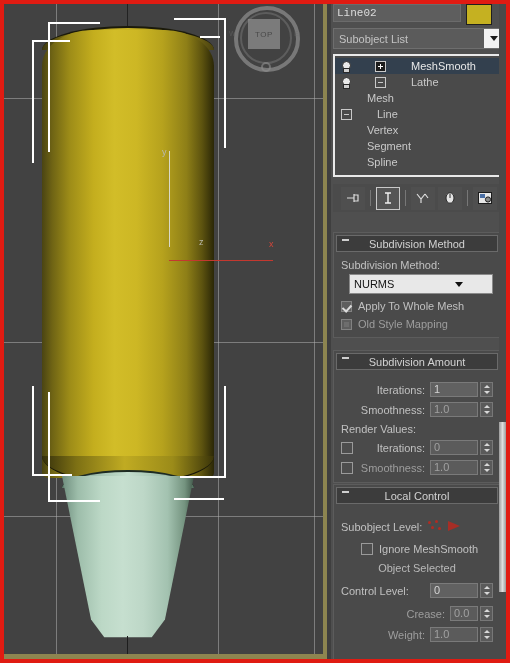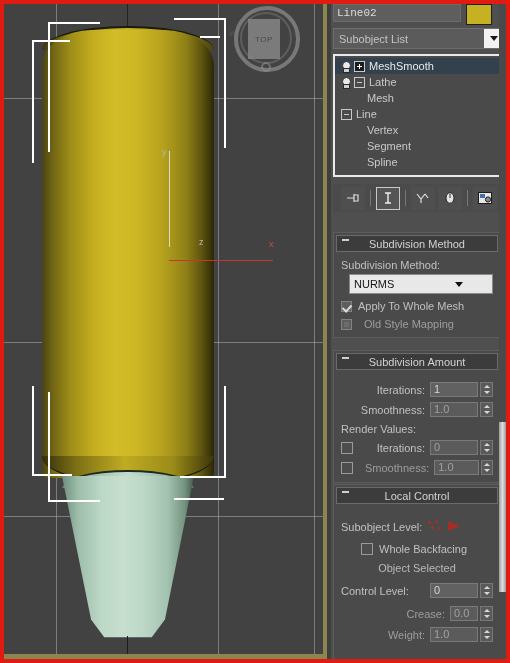--- a/index.html
+++ b/index.html
@@ -75,21 +75,21 @@
   .gz-x{position:absolute;left:0;bottom:0;width:104px;height:1px;background:#c4382f;}
   .gz-lbl{position:absolute;font-size:9px;color:#b9b9ae;}
   .gz-lbl.x{color:#d2463a;}
 
   
   .viewcube{position:absolute;right:30px;top:2px;width:66px;height:62px;}
   .vc-ring{position:absolute;left:3px;top:0;width:58px;height:58px;border-radius:50%;
     border:4px solid #8d8d8d;opacity:.72;}
   .vc-ring2{position:absolute;left:9px;top:6px;width:48px;height:48px;border-radius:50%;
     border:2px solid #6f6f6f;opacity:.6;}
-  .vc-face{position:absolute;left:17px;top:13px;width:32px;height:40px;
+  .vc-face{position:absolute;left:17px;top:13px;width:32px;height:30px;
     background:#8c8c8c;opacity:.78;display:flex;align-items:center;justify-content:center;
     font-size:8px;color:#4b4b4b;letter-spacing:.5px;}
   .vc-tick{position:absolute;left:30px;top:56px;width:6px;height:6px;border-radius:50%;
     border:2px solid #8d8d8d;opacity:.6;}
   .vc-card{position:absolute;font-size:7px;color:#6a6a6a;opacity:.55;}
 
   
   .cmd{position:absolute;left:331px;top:4px;width:175px;height:655px;
     background:#4f4f4f;overflow:hidden;}
 
@@ -106,21 +106,21 @@
   .modlist span{flex:1;padding-left:5px;color:#c3c3c3;font-size:11px;}
   .modlist .arrow{width:19px;height:19px;background:#f2f2f2;
     display:flex;align-items:center;justify-content:center;}
   .modlist .arrow b{width:0;height:0;border-left:4px solid transparent;
     border-right:4px solid transparent;border-top:5px solid #1a1a1a;}
 
   .stack{position:absolute;left:2px;top:50px;width:171px;height:123px;
     background:#4a4a4a;border:2px solid #e9e9e9;box-sizing:border-box;
     padding:2px 0;overflow:hidden;}
   .sitem{height:16px;display:flex;align-items:center;font-size:11px;color:#c9c9c9;
-    padding-left:4px;white-space:nowrap;}
+    padding-left:4px;white-space:nowrap;gap:21px;}
   .sitem.sel{background:#33404e;color:#e8e8e8;}
   .bulb{width:13px;height:13px;margin-right:2px;position:relative;flex:none;}
   .bulb:before{content:"";position:absolute;left:3px;top:1px;width:7px;height:7px;
     border-radius:50%;background:#eaeaea;border:1px solid #2a2a2a;}
   .bulb:after{content:"";position:absolute;left:4px;top:8px;width:5px;height:3px;
     background:#d0d0d0;border:1px solid #2a2a2a;}
   .pm{width:11px;height:11px;margin-right:4px;flex:none;position:relative;
     border:1px solid #c9c9c9;box-sizing:border-box;}
   .pm.plus{background:#1c1c1c;}
   .pm.minus{background:transparent;}
@@ -140,21 +140,21 @@
   
   .rollout{position:absolute;left:2px;width:168px;background:#4a4a4a;
     border:1px solid #5c5c5c;box-sizing:border-box;}
   .rhead{height:15px;background:#3c3c3c;border:1px solid #6a6a6a;margin:2px;
     display:flex;align-items:center;justify-content:center;position:relative;
     font-size:11px;color:#d2d2d2;}
   .rhead .mi{position:absolute;left:5px;top:3px;width:7px;height:2px;background:#cfcfcf;}
   .rbody{padding:5px 7px 7px 7px;}
 
   .lbl{color:#c0c0c0;font-size:11px;}
-  .lbl.dim{color:#9d9d9d;margin-left:6px;}
+  .lbl.dim{color:#9d9d9d;}
   .fld{background:#616161;border:1px solid #7a7a7a;color:#d4d4d4;
     font-size:11px;height:15px;line-height:13px;padding:0 3px;box-sizing:border-box;}
   .fld.dim{color:#a0a0a0;background:#5b5b5b;}
   .spin{width:13px;height:15px;background:#5a5a5a;border:1px solid #777;
     display:flex;flex-direction:column;align-items:center;justify-content:space-around;
     box-sizing:border-box;margin-left:2px;}
   .spin b{width:0;height:0;border-left:3px solid transparent;border-right:3px solid transparent;}
   .spin b.u{border-bottom:3px solid #d8d8d8;}
   .spin b.d{border-top:3px solid #d8d8d8;}
 
@@ -446,21 +446,21 @@
               <i style="left:9px;top:1px;"></i>
             <i style="left:5px;top:7px;"></i>
               <i style="left:12px;top:8px;"></i>
           </span>
           <span class="so-ico">
             <span class="so-face"></span>
           </span>
         </div>
         <div class="ckrow" style="margin-top:9px;padding-left:20px;">
           <span class="ck lg"></span>
-          <span class="lbl">Whole Backfacing</span>
+          <span class="lbl">Ignore MeshSmooth</span>
         </div>
         <div class="centered">Object Selected</div>
         <div class="frow" style="justify-content:center;margin-top:9px;">
           <span class="lbl">Control Level:</span>
           <span style="flex:1"></span>
           <span class="fld" style="width:48px;">0</span>
           <span class="spin">
               <b class="u"></b>
               <b class="d"></b>
             </span>

